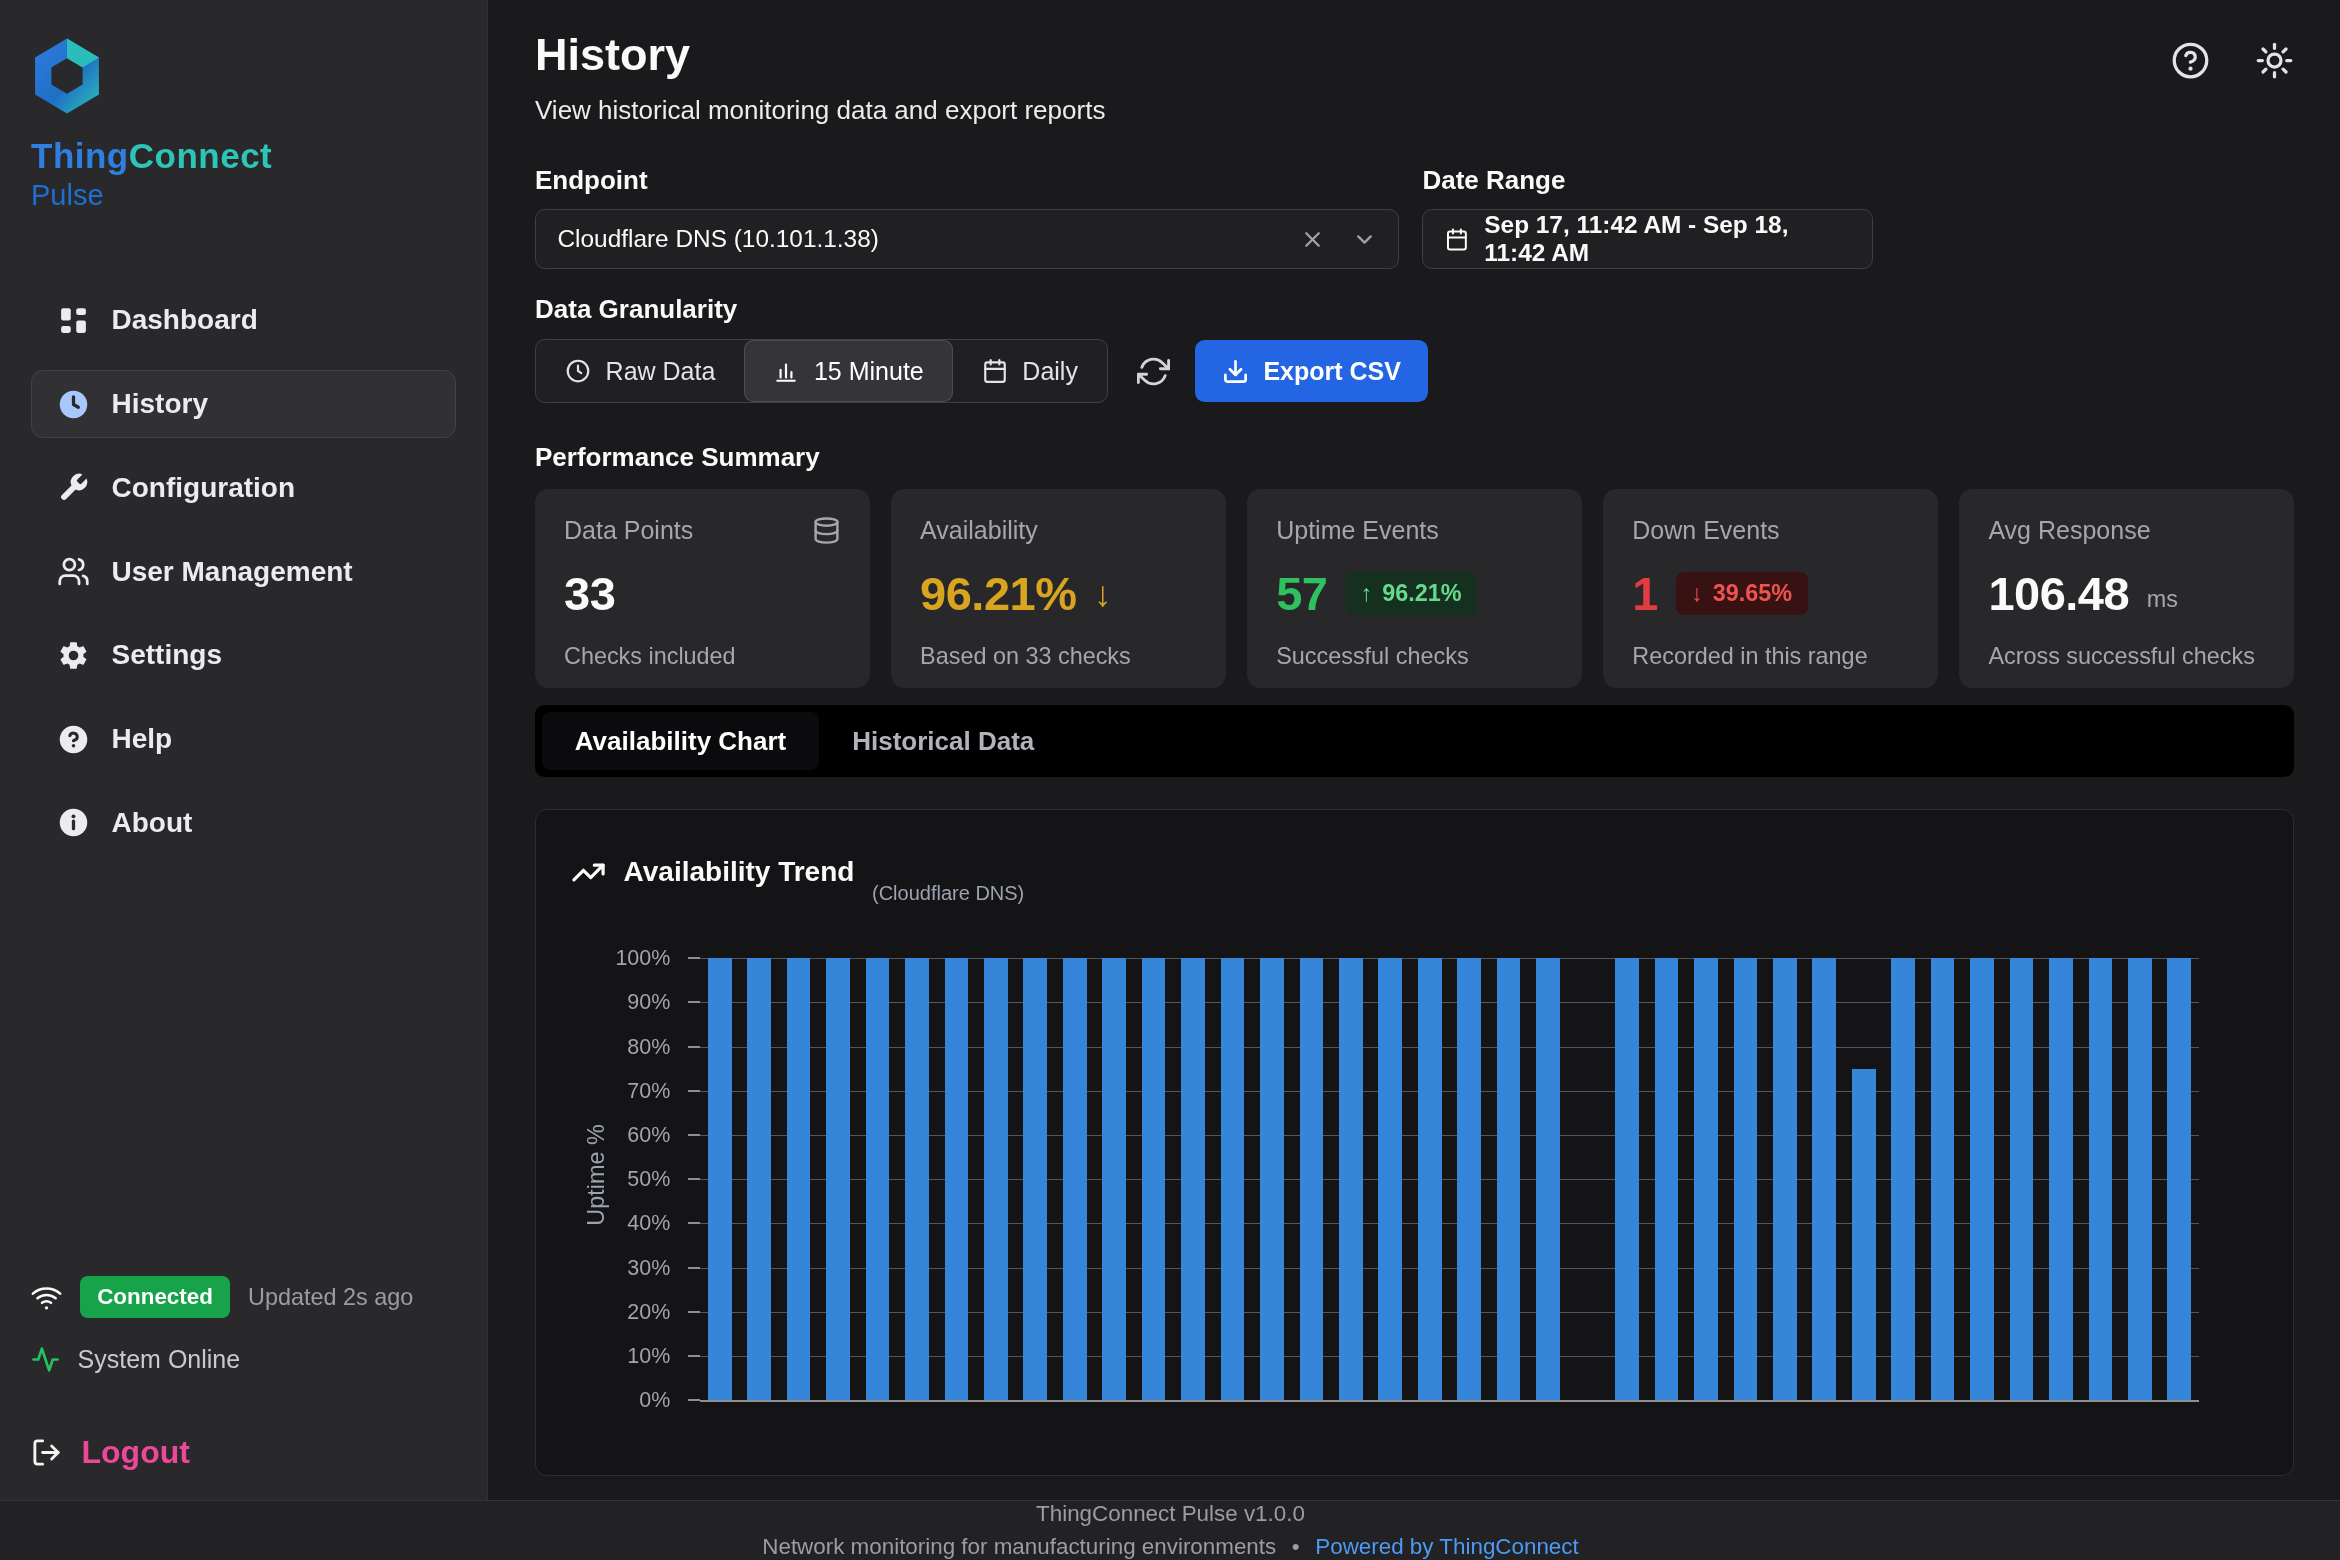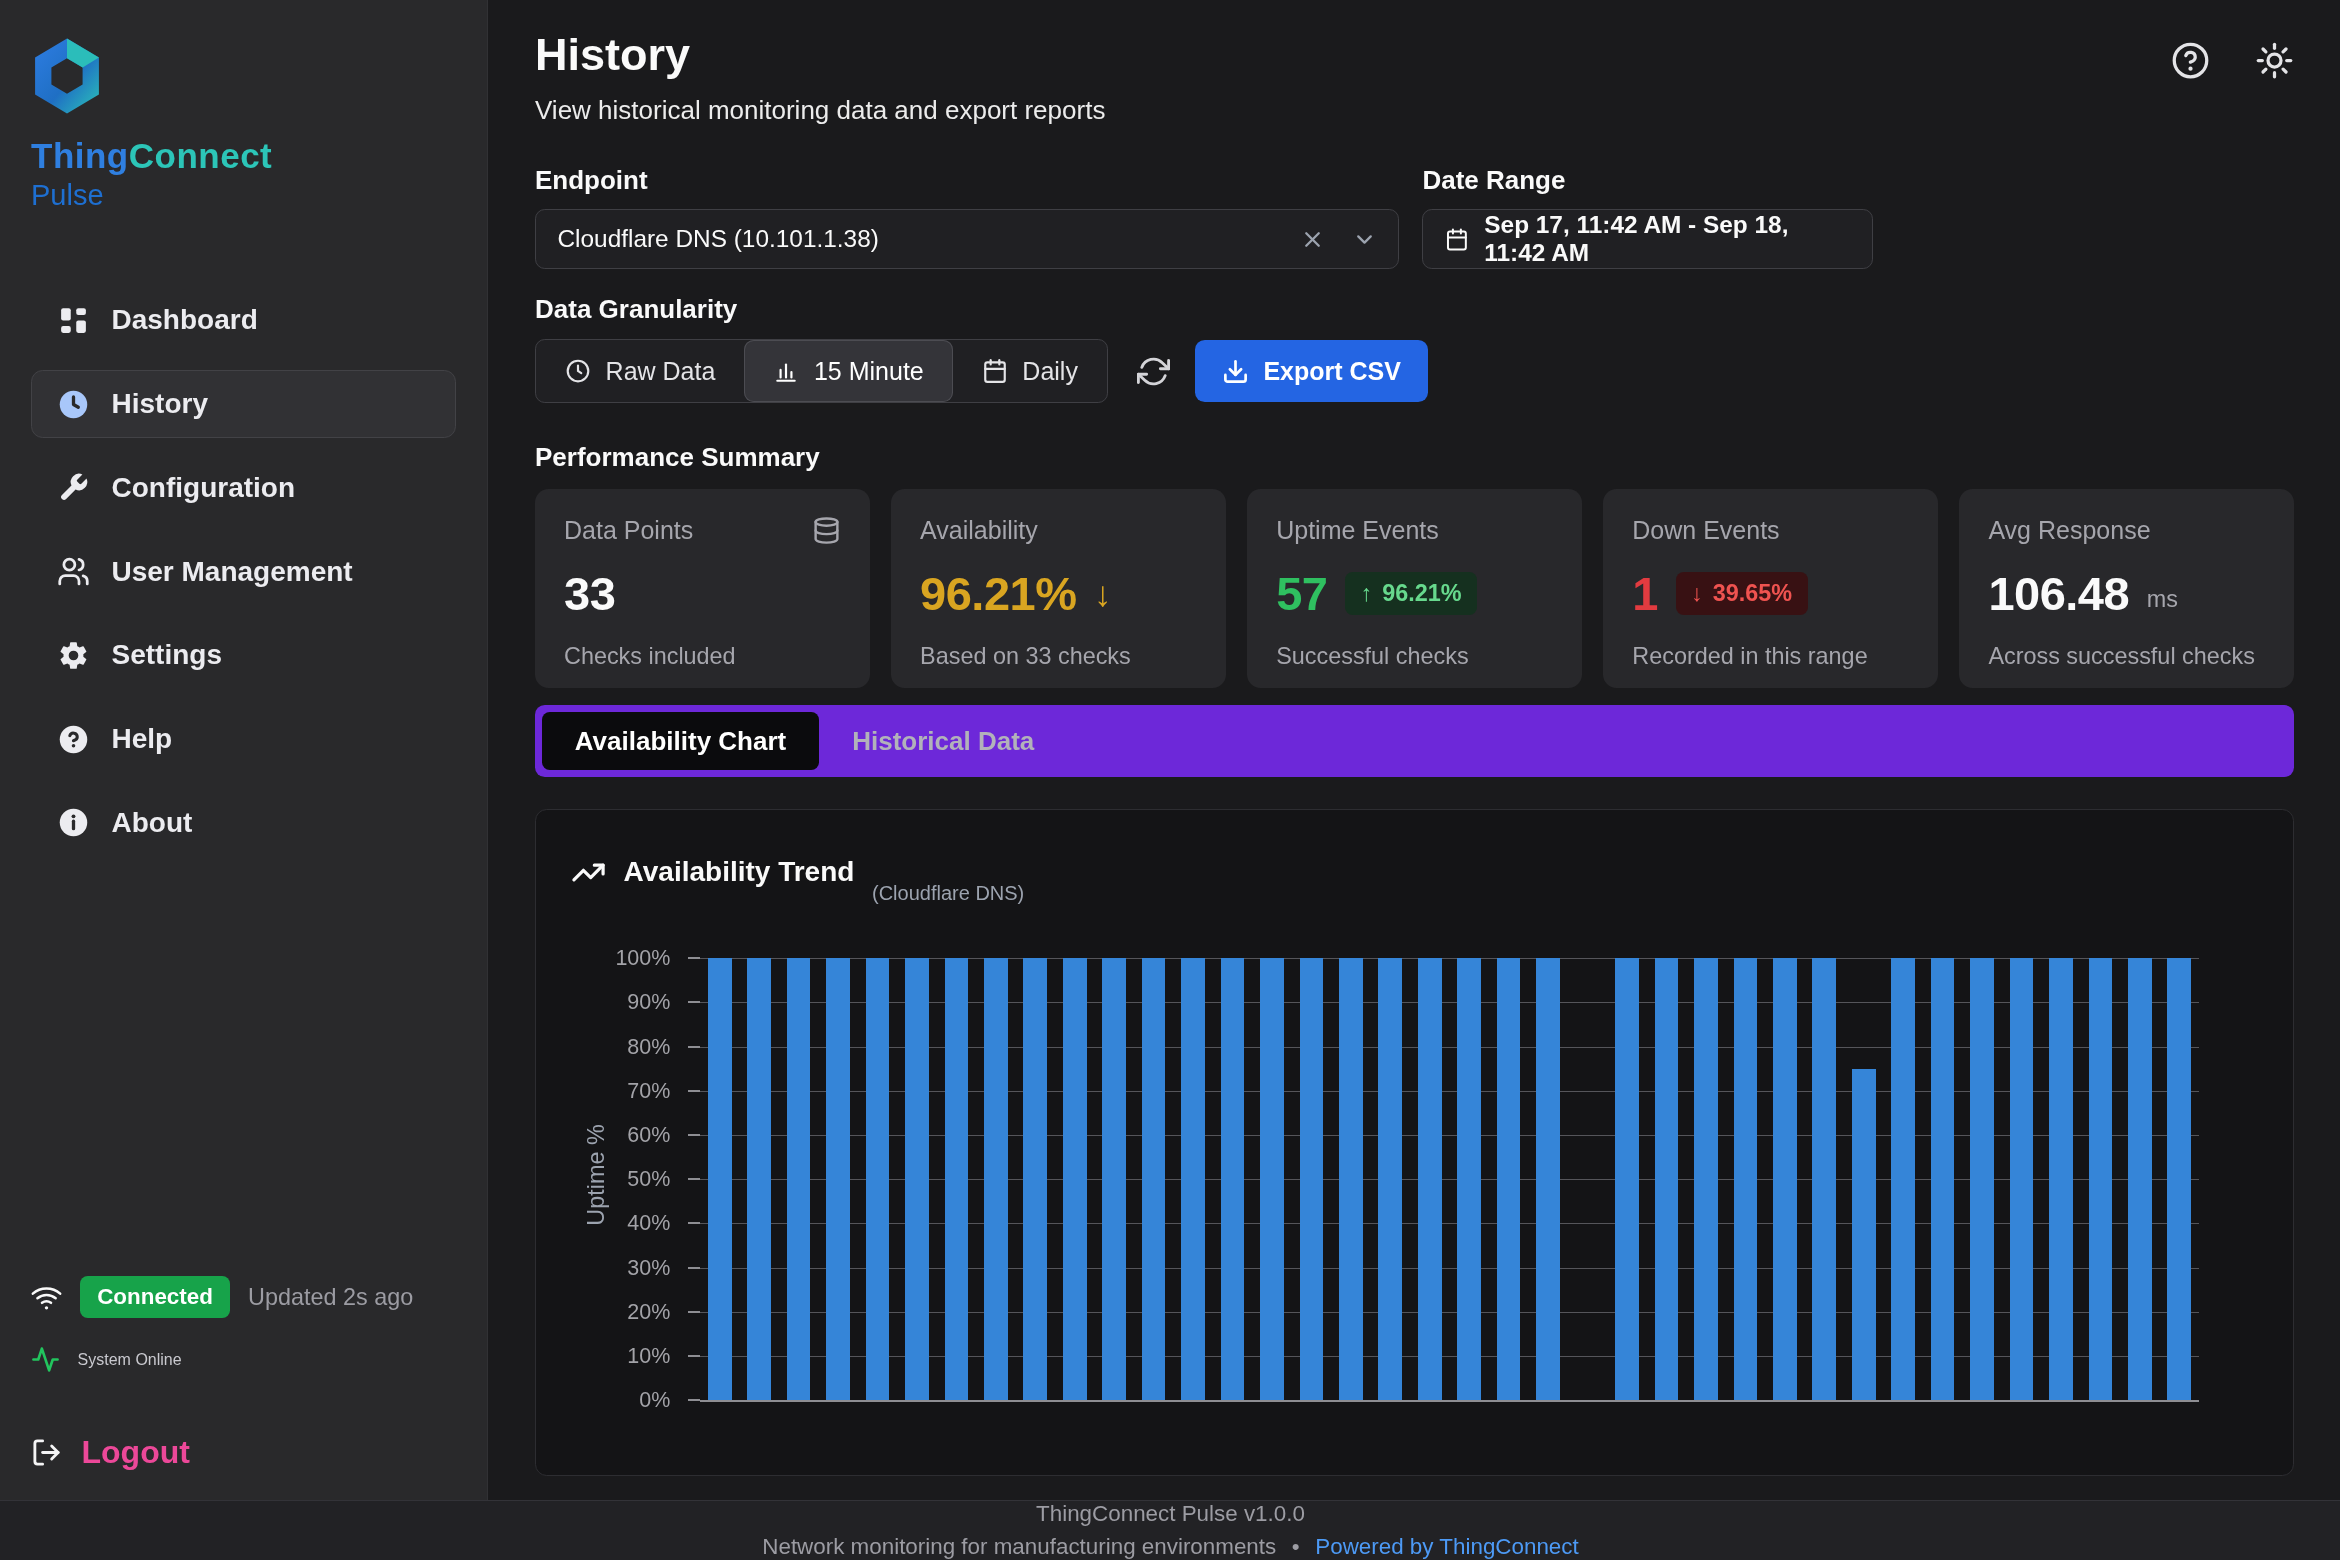--- a/index.html
+++ b/index.html
@@ -51,21 +51,21 @@
   .nav-icon { width:33px; height:33px; flex:0 0 auto; }
 
   .sidebar-bottom { margin-top:auto; }
   .status-row { display:flex; align-items:center; gap:17.6px; }
   .badge-connected {
     background:#17a34a; color:#ffffff; font-weight:700; font-size:22.4px;
     padding:7.8px 17.6px; border-radius:7.8px;
   }
   .updated { color:#9c9ca3; font-size:23.4px; }
   .system-row { display:flex; align-items:center; gap:17.6px; margin-top:27px; }
-  .system-row span { color:#c9c9cf; font-size:16px; }
+  .system-row span { color:#c9c9cf; font-size:25px; }
   .logout-row { display:flex; align-items:center; gap:19.5px; margin-top:60px; cursor:pointer; }
   .logout-row span { font-size:32px; font-weight:700; color:#ec4899; }
 
   
   .main {
     position:absolute; left:488px; right:0; top:0; bottom:60px;
     padding:29px 47px 0;
     background:#1a1a1c;
     overflow:hidden;
   }
@@ -119,21 +119,21 @@
   .v-green { color:#2fc060; }
   .v-red   { color:#e23b40; }
   .unit { font-size:23.4px; color:#a6a6ad; align-self:flex-end; padding-bottom:7.8px; }
   .trend-arrow-amber { font-size:35px; font-weight:700; color:#d9a521; }
   .pill { display:flex; align-items:center; gap:9.8px; font-size:23.4px; font-weight:700; padding:7.8px 15.6px; border-radius:7.8px; }
   .pill-green { background:#15301f; color:#67d98d; }
   .pill-red   { background:#381113; color:#ef5350; }
   .card-sub { margin-top:21.5px; color:#a6a6ad; font-size:23.4px; }
 
   .tabs {
-    margin-top:17.6px; background:#6d28d9; border-radius:9.8px; padding:6.8px;
+    margin-top:17.6px; background:#000000; border-radius:9.8px; padding:6.8px;
     display:flex; align-items:stretch; height:72px;
   }
   .tab {
     display:flex; align-items:center; padding:0 33px; font-size:26px;
     border:none; background:transparent; cursor:pointer; border-radius:7.8px;
     font-family:"Liberation Sans", sans-serif;
   }
   .tab.active { background:#0b0b0d; color:#ffffff; font-weight:700; }
   .tab.inactive { color:#b2b2ba; font-weight:600; }
 

